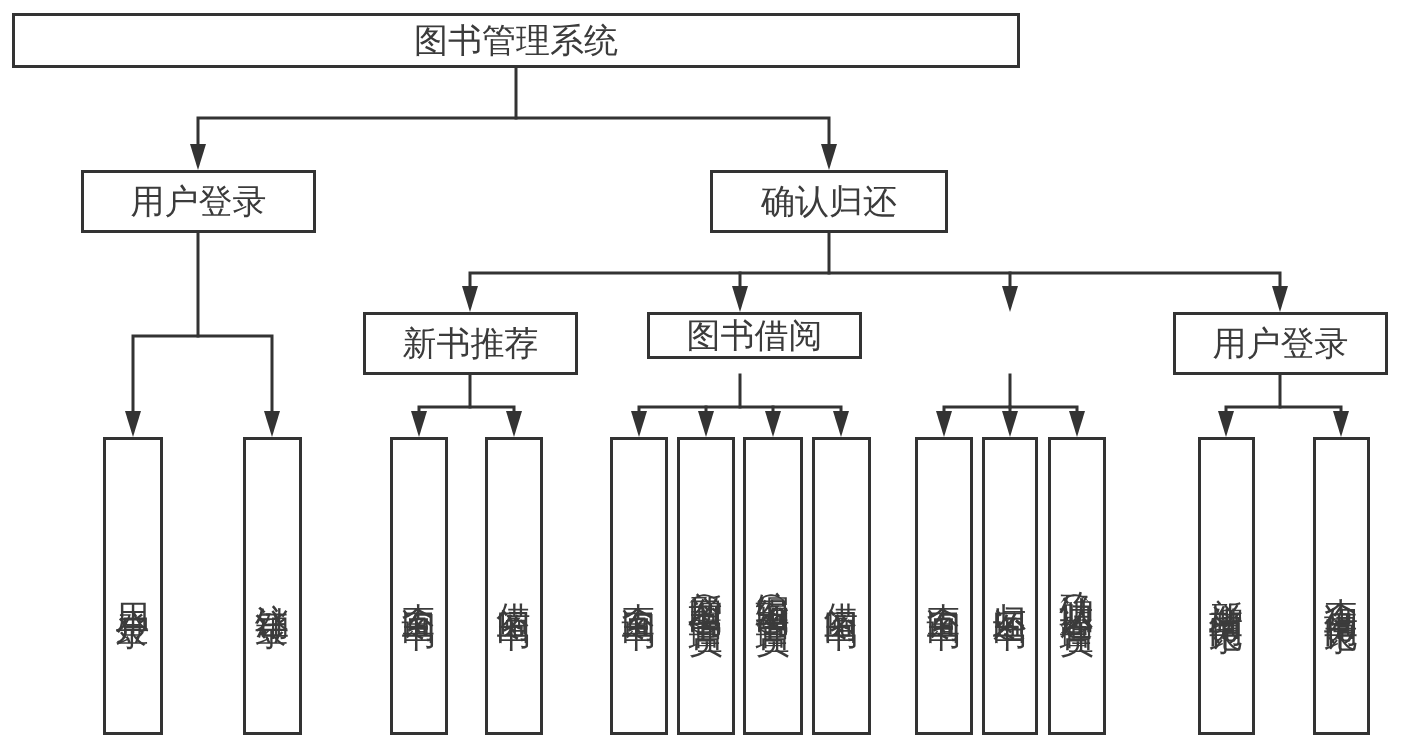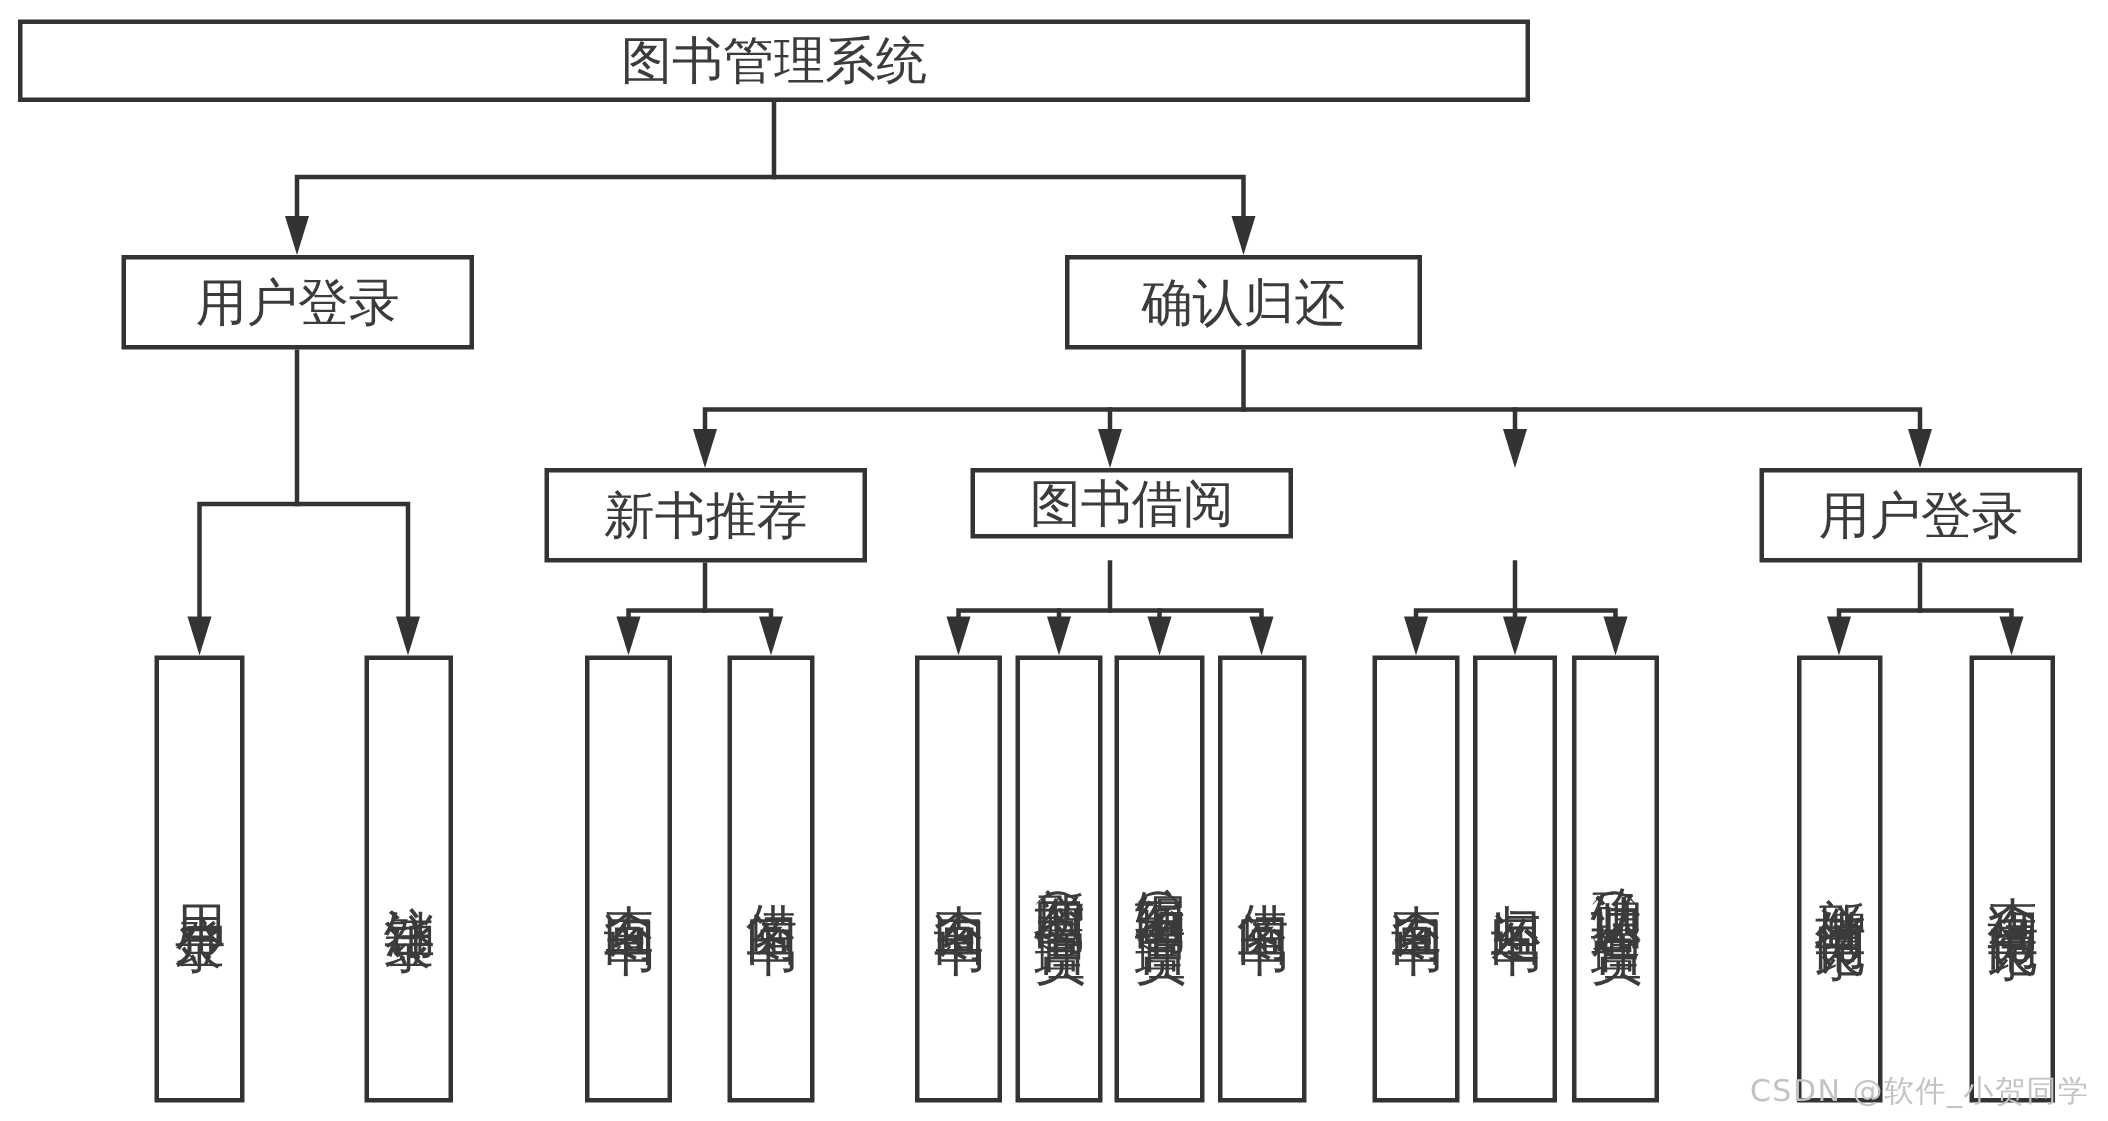--- a/index.html
+++ b/index.html
@@ -127,15 +127,14 @@
   <div class="node vnode" style="left:743px; top:437px; width:60px; height:298px">编辑图书（管理员）</div>
   <div class="node vnode" style="left:812px; top:437px; width:59px; height:298px">借阅图书</div>
 
   <div class="node vnode" style="left:915px; top:437px; width:58px; height:298px">查询图书</div>
   <div class="node vnode" style="left:982px; top:437px; width:56px; height:298px">归还图书</div>
   <div class="node vnode" style="left:1048px; top:437px; width:58px; height:298px">确认归还（管理员）</div>
 
   <div class="node vnode" style="left:1198px; top:437px; width:57px; height:298px">新增借阅记录</div>
   <div class="node vnode" style="left:1313px; top:437px; width:57px; height:298px">查询借阅记录</div>
 
-  <div class="watermark">CSDN @软件_小贺同学</div>
 
 </div>
 
 </body></html>

